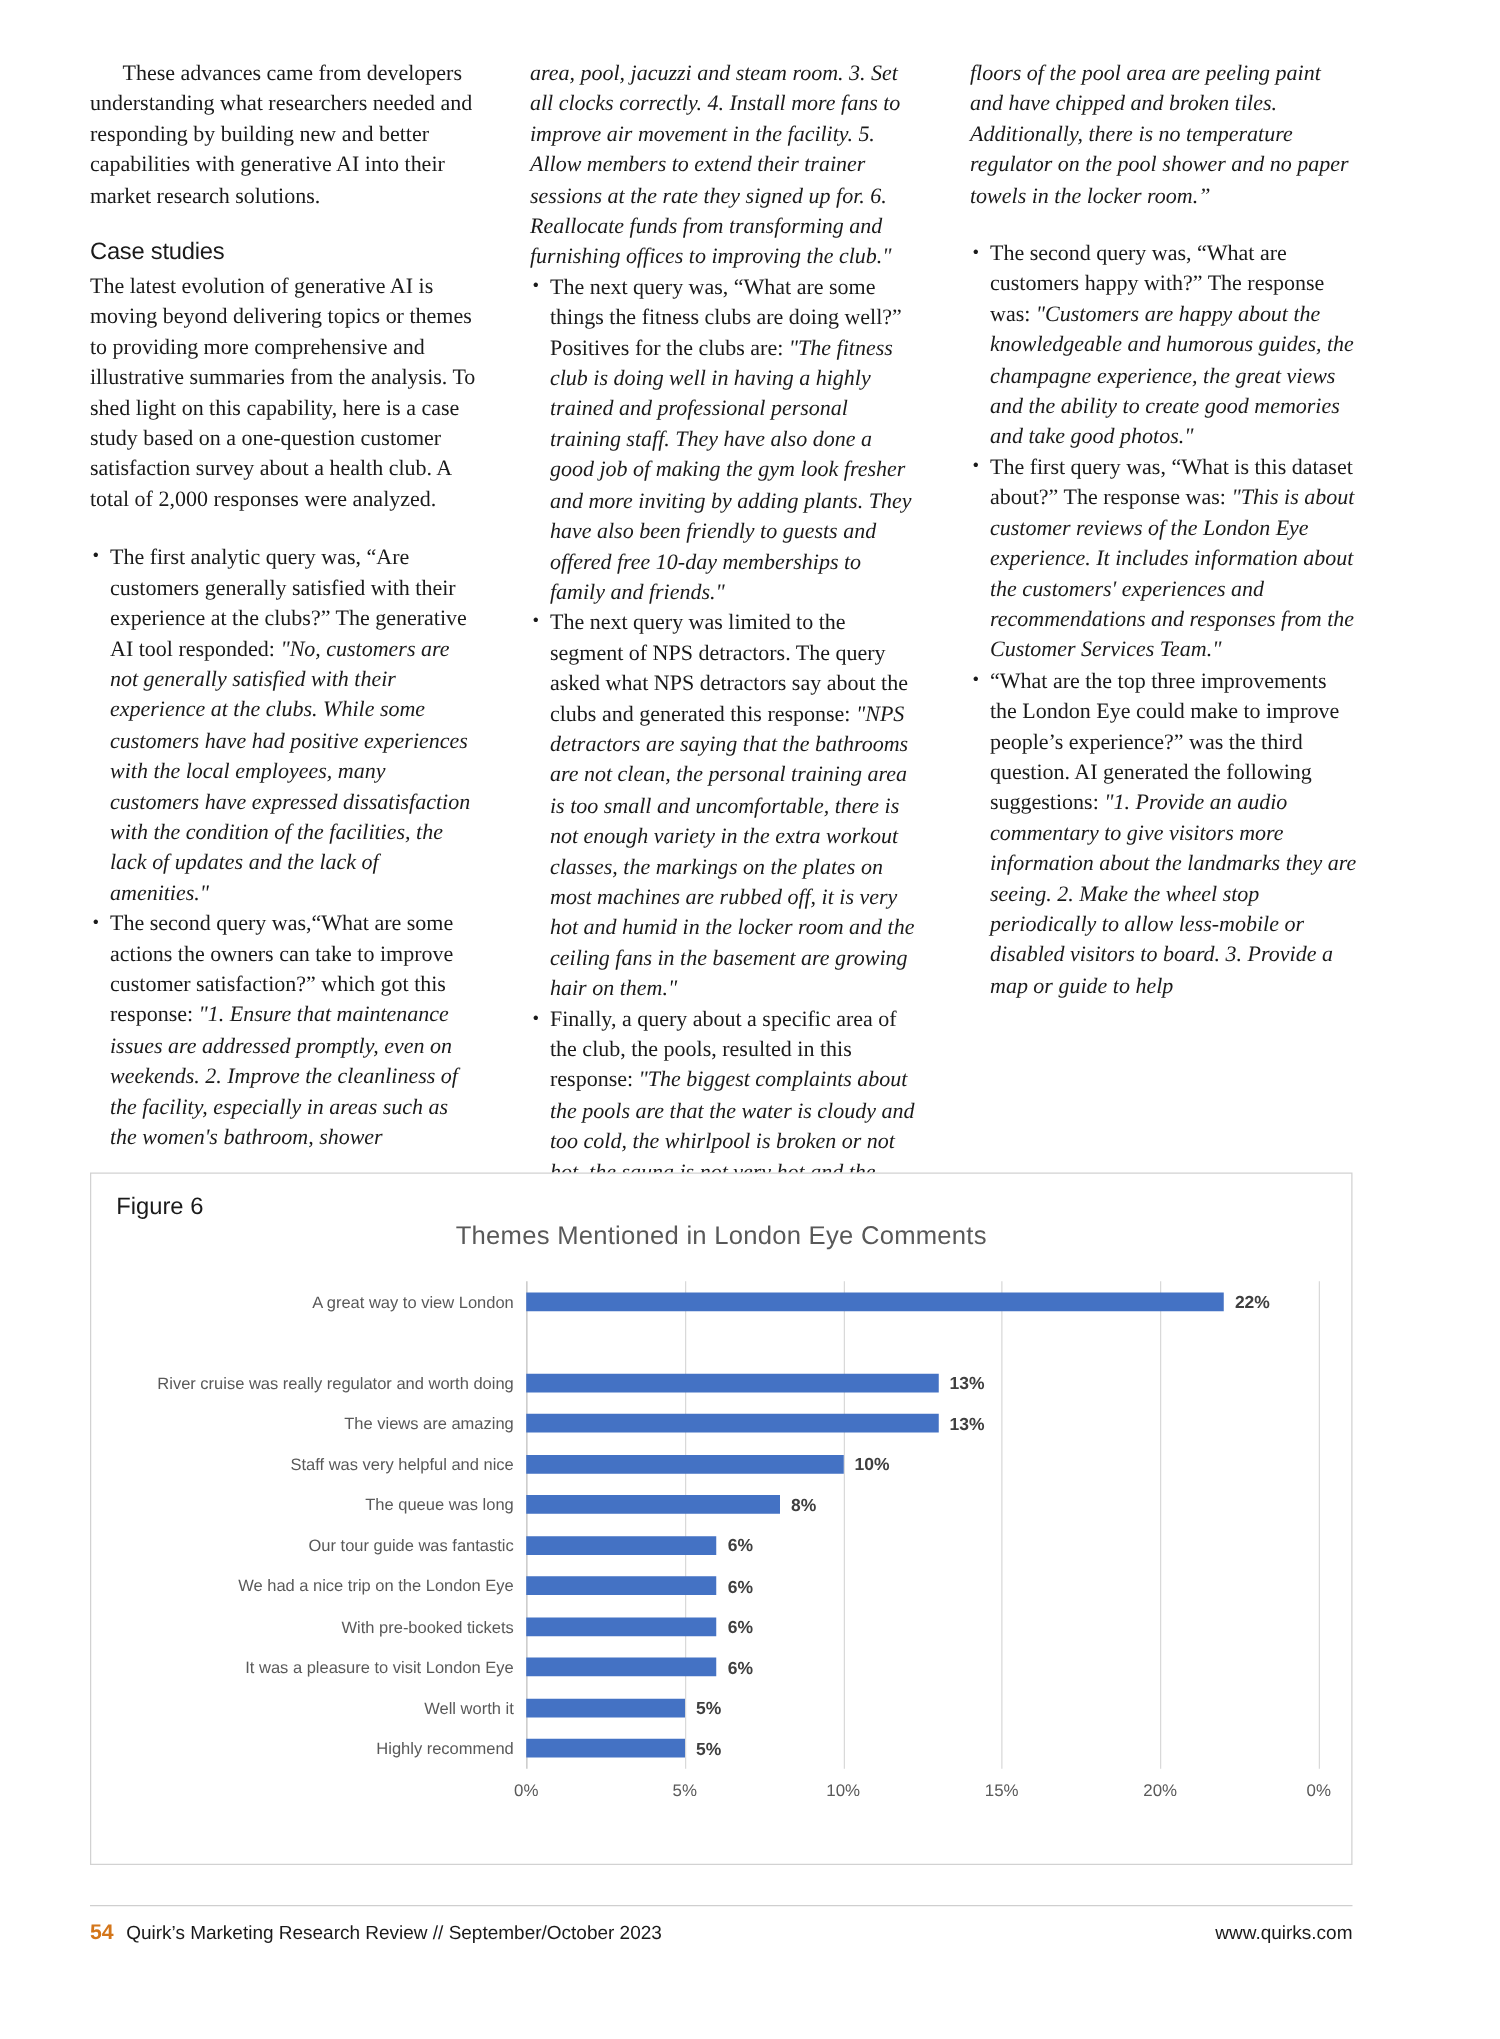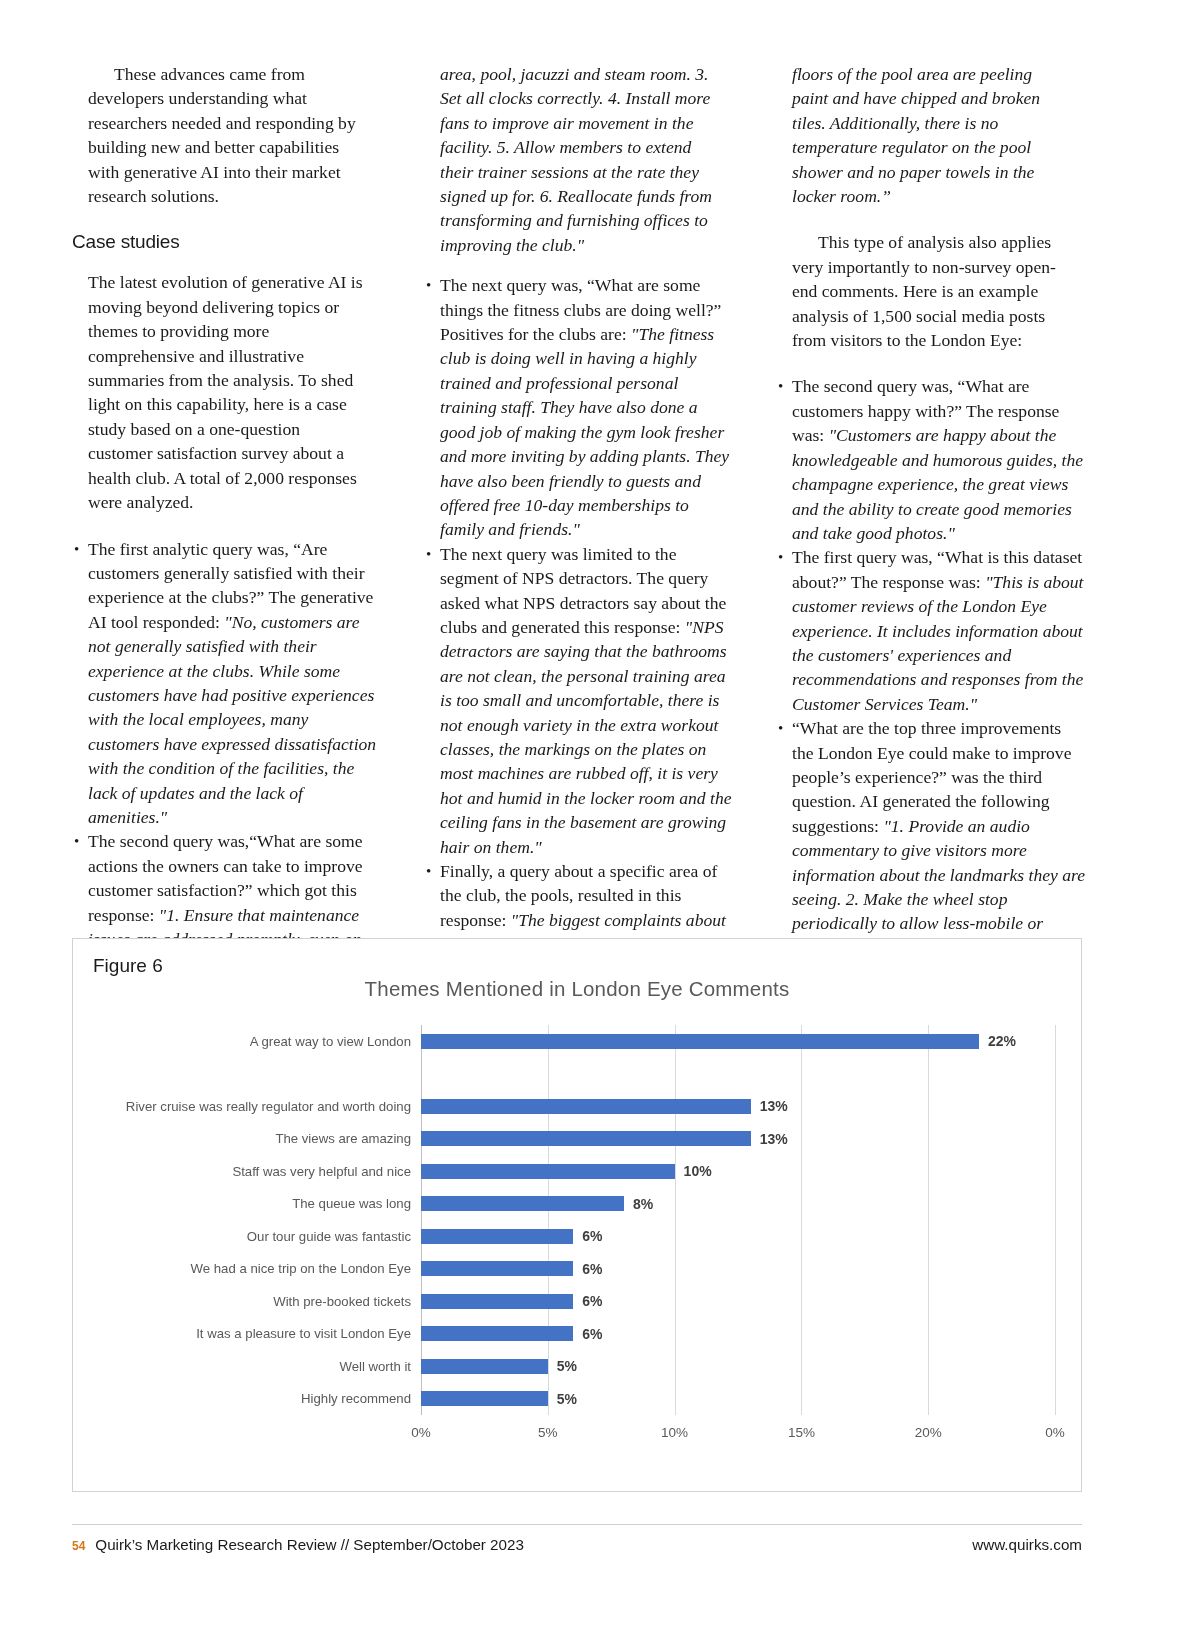--- a/index.html
+++ b/index.html
@@ -15,21 +15,21 @@
   
   .columns{
     position:absolute;
     left:72px;top:46px;
     width:1016px;height:880px;
     display:flex;
     gap:42px;
   }
   .col{width:310px;}
   .col p{
-    margin:16px;
+    margin:0;
     font-size:17.6px;
     line-height:24.4px;
     text-align:left;
     hyphens:manual;
   }
   .col p.indent{text-indent:26px;}
   .heading{
     font-family:"Liberation Sans", sans-serif;
     font-weight:normal;
     font-size:19px;
@@ -168,21 +168,21 @@
     position:absolute;
     left:72px;top:1536px;
     width:1010px;
     display:flex;
     align-items:baseline;
     font-family:"Liberation Sans", sans-serif;
   }
   .page-num{
     color:#d4761a;
     font-weight:bold;
-    font-size:12px;
+    font-size:17px;
     margin-right:10px;
   }
   .footer-text{
     font-size:15.2px;
     color:#1a1a1a;
   }
   .footer-url{
     margin-left:auto;
     font-size:15.2px;
     color:#1a1a1a;
@@ -214,21 +214,20 @@
       <ul class="bullets tight">
         <li><span>The next query was, “What are some things the fitness clubs are doing well?” Positives for the clubs are: </span><i class="q">"The fitness club is doing well in having a highly trained and professional personal training staff. They have also done a good job of making the gym look fresher and more inviting by adding plants. They have also been friendly to guests and offered free 10-day memberships to family and friends."</i></li>
         <li><span>The next query was limited to the segment of NPS detractors. The query asked what NPS detractors say about the clubs and generated this response: </span><i class="q">"NPS detractors are saying that the bathrooms are not clean, the personal training area is too small and uncomfortable, there is not enough variety in the extra workout classes, the markings on the plates on most machines are rubbed off, it is very hot and humid in the locker room and the ceiling fans in the basement are growing hair on them."</i></li>
         <li><span>Finally, a query about a specific area of the club, the pools, resulted in this response: </span><i class="q">"The biggest complaints about the pools are that the water is cloudy and too cold, the whirlpool is broken or not hot, the sauna is not very hot and the walls and</i></li>
       </ul>
     </div>
 
     <div class="col">
       <p><i class="q">floors of the pool area are peeling paint and have chipped and broken tiles. Additionally, there is no temperature regulator on the pool shower and no paper towels in the locker room.”</i></p>
 
-      <p class="indent" style="margin-top:22px">This type of analysis also applies very importantly to non-survey open-end comments. Here is an example analysis of 1,500 social media posts from visitors to the London Eye:</p>
 
       <ul class="bullets">
         <li><span>The second query was, “What are customers happy with?” The response was: </span><i class="q">"Customers are happy about the knowledgeable and humorous guides, the champagne experience, the great views and the ability to create good memories and take good photos."</i></li>
         <li><span>The first query was, “What is this dataset about?” The response was: </span><i class="q">"This is about customer reviews of the London Eye experience. It includes information about the customers' experiences and recommendations and responses from the Customer Services Team."</i></li>
         <li><span>“What are the top three improvements the London Eye could make to improve people’s experience?” was the third question. AI generated the following suggestions: </span><i class="q">"1. Provide an audio commentary to give visitors more information about the landmarks they are seeing. 2. Make the wheel stop periodically to allow less-mobile or disabled visitors to board. 3. Provide a map or guide to help</i></li>
       </ul>
     </div>
   </div>
 
   <div class="figure-box">

